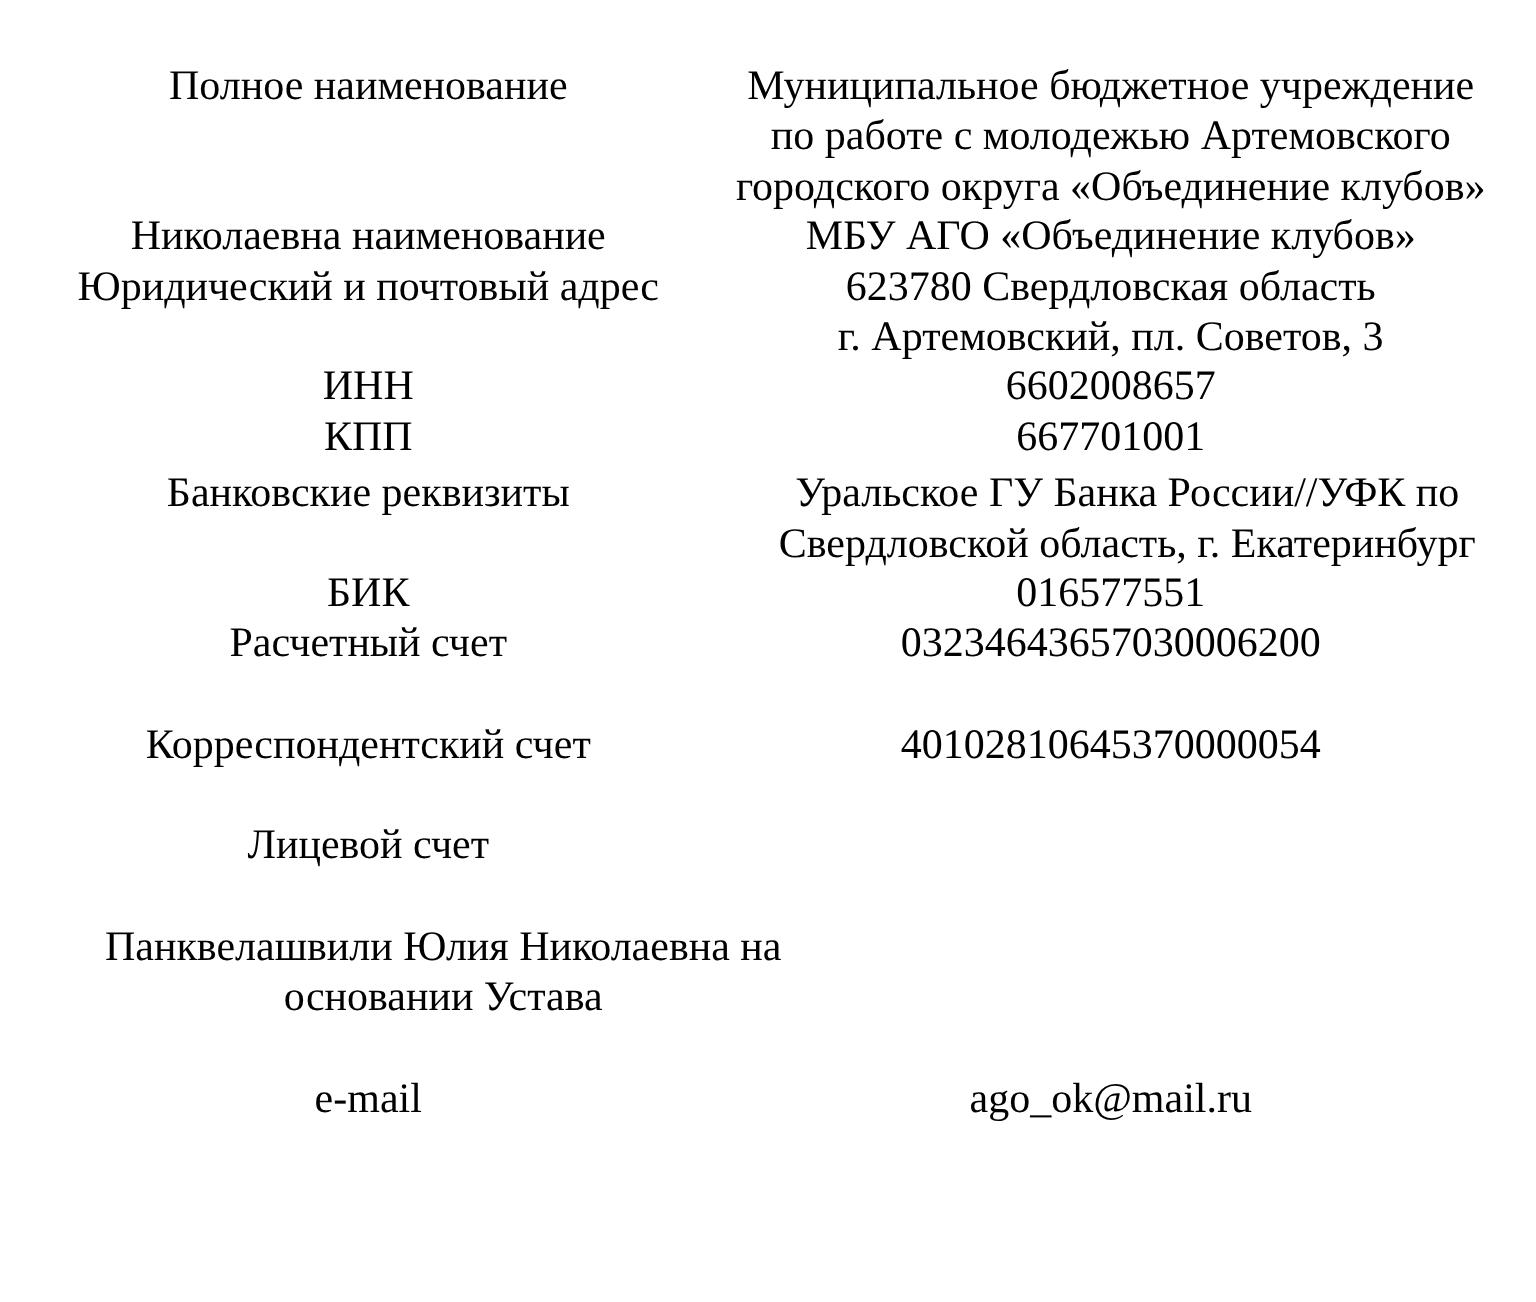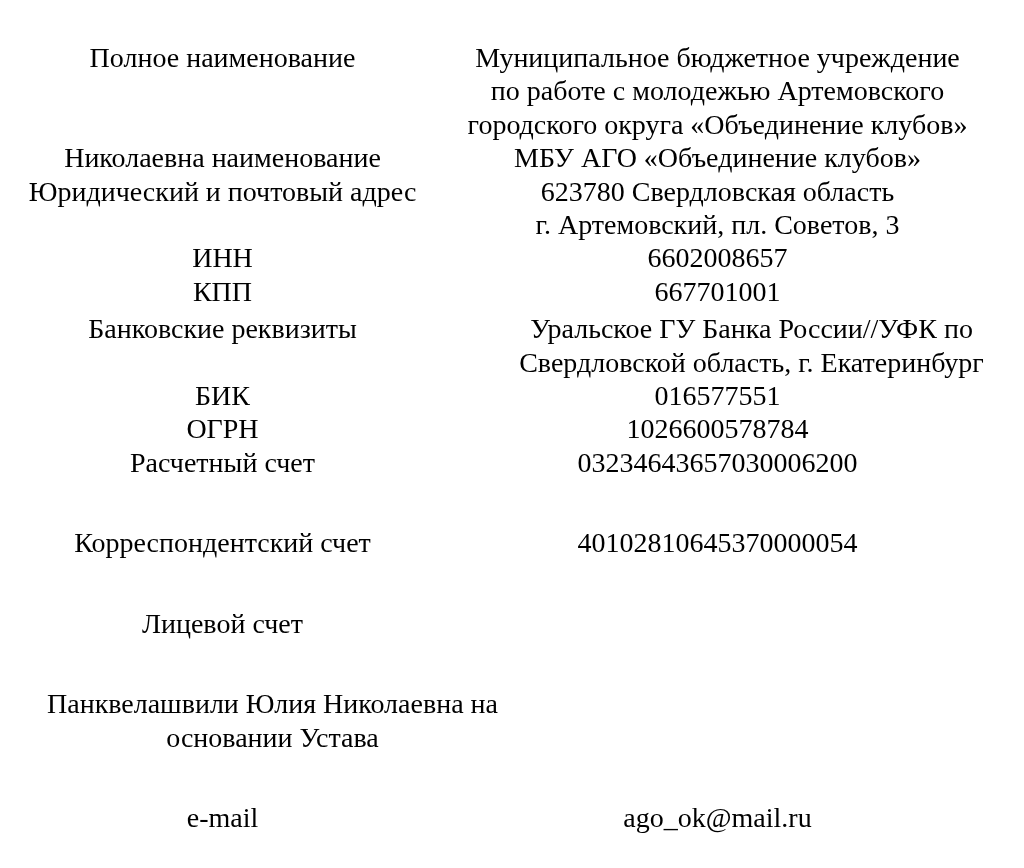--- a/index.html
+++ b/index.html
@@ -16,39 +16,40 @@
     line-height: 33.4px;
     color: #000000;
   }
   .doc {
     padding-top: 41px;
     width: 1024px;
   }
   .row {
     display: flex;
     align-items: flex-start;
+    padding-left: 23px;
   }
   .cell {
     white-space: pre-line;
     text-align: center;
   }
   .label-cell {
     width: 445px;
     flex: 0 0 445px;
   }
   .value-cell {
     width: 545px;
     flex: 0 0 545px;
   }
   .bold {
     font-weight: normal;
   }
   
   .gap {
-    margin-top: 47px;
+    margin-top: 34px;
   }
   
   .pad {
     margin-top: 4px;
     justify-content: space-between;
   }
 </style>
 </head>
 <body>
 
@@ -86,24 +87,20 @@
     <div class="cell label-cell">Банковские реквизиты</div>
     <div class="cell value-cell">Уральское ГУ Банка России//УФК по
 Свердловской область, г. Екатеринбург</div>
   </div>
 
   <div class="row">
     <div class="cell label-cell">БИК</div>
     <div class="cell value-cell">016577551</div>
   </div>
 
-  <div class="row">
-    <div class="cell label-cell">ОГРН</div>
-    <div class="cell value-cell">1026600578784</div>
-  </div>
 
   <div class="row">
     <div class="cell label-cell">Расчетный счет</div>
     <div class="cell value-cell">03234643657030006200</div>
   </div>
 
   <div class="row gap">
     <div class="cell label-cell">Корреспондентский счет</div>
     <div class="cell value-cell">40102810645370000054</div>
   </div>

